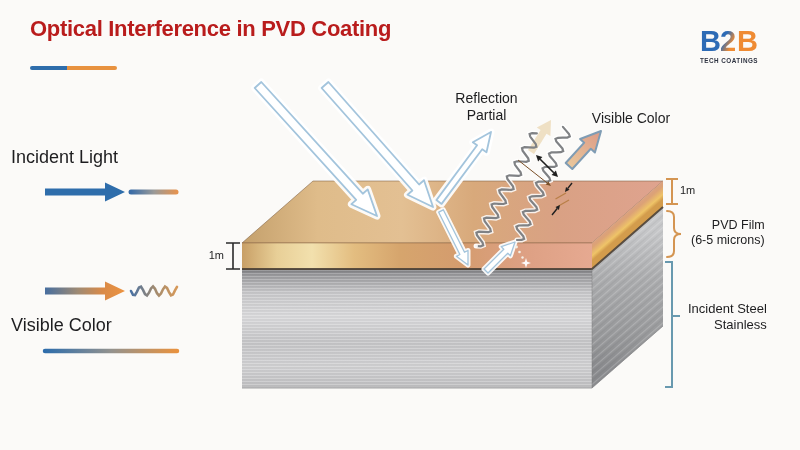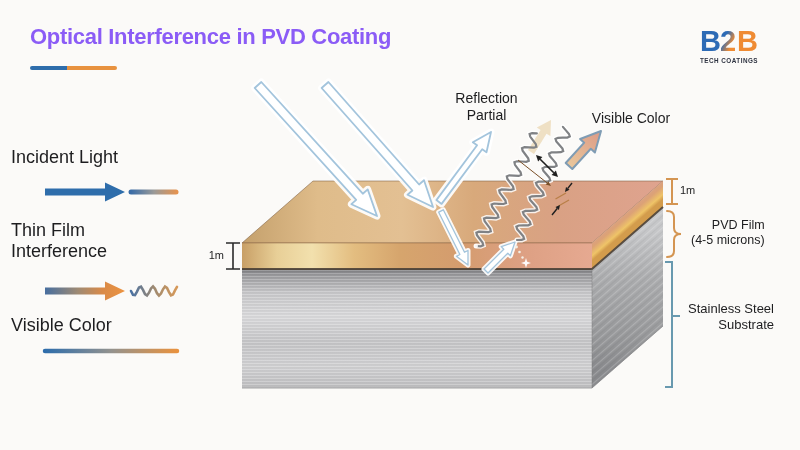--- a/index.html
+++ b/index.html
@@ -1,19 +1,19 @@
 <!DOCTYPE html>
 <html><head>
 <meta charset="utf-8">
 <style>
   html,body{margin:0;padding:0;background:#e9e9e9;}
   .stage{position:relative;width:800px;height:450px;background:#fbfaf8;overflow:hidden;
          font-family:"Liberation Sans",sans-serif;color:#1d1d1f;}
   .abs{position:absolute;}
-  .title{left:30px;top:24px;font-size:22px;font-weight:700;letter-spacing:-0.3px;color:#8b5cf6;}
+  .title{left:30px;top:16px;font-size:22px;font-weight:700;letter-spacing:-0.3px;color:#b91c1c;}
   .title-underline{left:30px;top:66px;width:87px;height:4px;border-radius:2px;
     background:linear-gradient(90deg,#2e6dab 0 42%,#e8923f 42% 100%);}
   .legend-label{left:11px;width:200px;text-align:left;font-size:18px;font-weight:400;line-height:21px;}
   .diag-label{font-size:14px;font-weight:500;line-height:17px;text-align:center;}
   .side-label{font-size:12.5px;line-height:15px;font-weight:500;text-align:right;}
   .tiny-label{font-size:11px;font-weight:500;}
   svg{position:absolute;left:0;top:0;}
   .arrow-white{fill:#ffffff;stroke:#a3c4dc;stroke-width:1.8;stroke-linejoin:round;}
   .arrow-halo{fill:none;stroke:rgba(255,255,255,0.92);stroke-width:7;stroke-linejoin:round;}
   .wave{fill:none;stroke:#808285;stroke-width:2.2;stroke-linecap:round;}
@@ -186,36 +186,32 @@
       <text x="720" y="50.5" font-size="29" fill="url(#gradLogo2)">2</text>
       <text x="737" y="50.5" font-size="29" fill="#ef8b33">B</text>
       <text x="700" y="62.5" font-size="8" letter-spacing="0.6" fill="#2d3240" textLength="58" lengthAdjust="spacingAndGlyphs">TECH COATINGS</text>
     </g>
   </svg>
 
   <div class="abs title">Optical Interference in PVD Coating</div>
   <div class="abs title-underline"></div>
 
   <div class="abs legend-label" style="top:147px">Incident Light</div>
-  <div class="abs legend-label" style="top:220px">
-    <div>Thin Film</div>
-    <div>Interference</div>
-  </div>
   <div class="abs legend-label" style="top:315px">Visible Color</div>
 
   <div class="abs diag-label" style="left:424px;top:90px;width:125px">
     <div>Reflection</div>
     <div>Partial</div>
   </div>
   <div class="abs diag-label" style="left:576px;top:110px;width:110px">Visible Color</div>
 
   <div class="abs tiny-label" style="left:198px;top:249px;width:26px;text-align:right">1m</div>
   <div class="abs tiny-label" style="left:680px;top:184px">1m</div>
 
   <div class="abs side-label" style="left:691px;top:218px">
     <div>PVD Film</div>
-    <div>(4-5 microns)</div>
+    <div>(6-5 microns)</div>
   </div>
   <div class="abs side-label" style="left:688px;top:301px;font-size:13px;line-height:16px">
-    <div>Stainless Steel</div>
-    <div>Substrate</div>
+    <div>Incident Steel</div>
+    <div>Stainless</div>
   </div>
 </div>
 
 </body></html>

